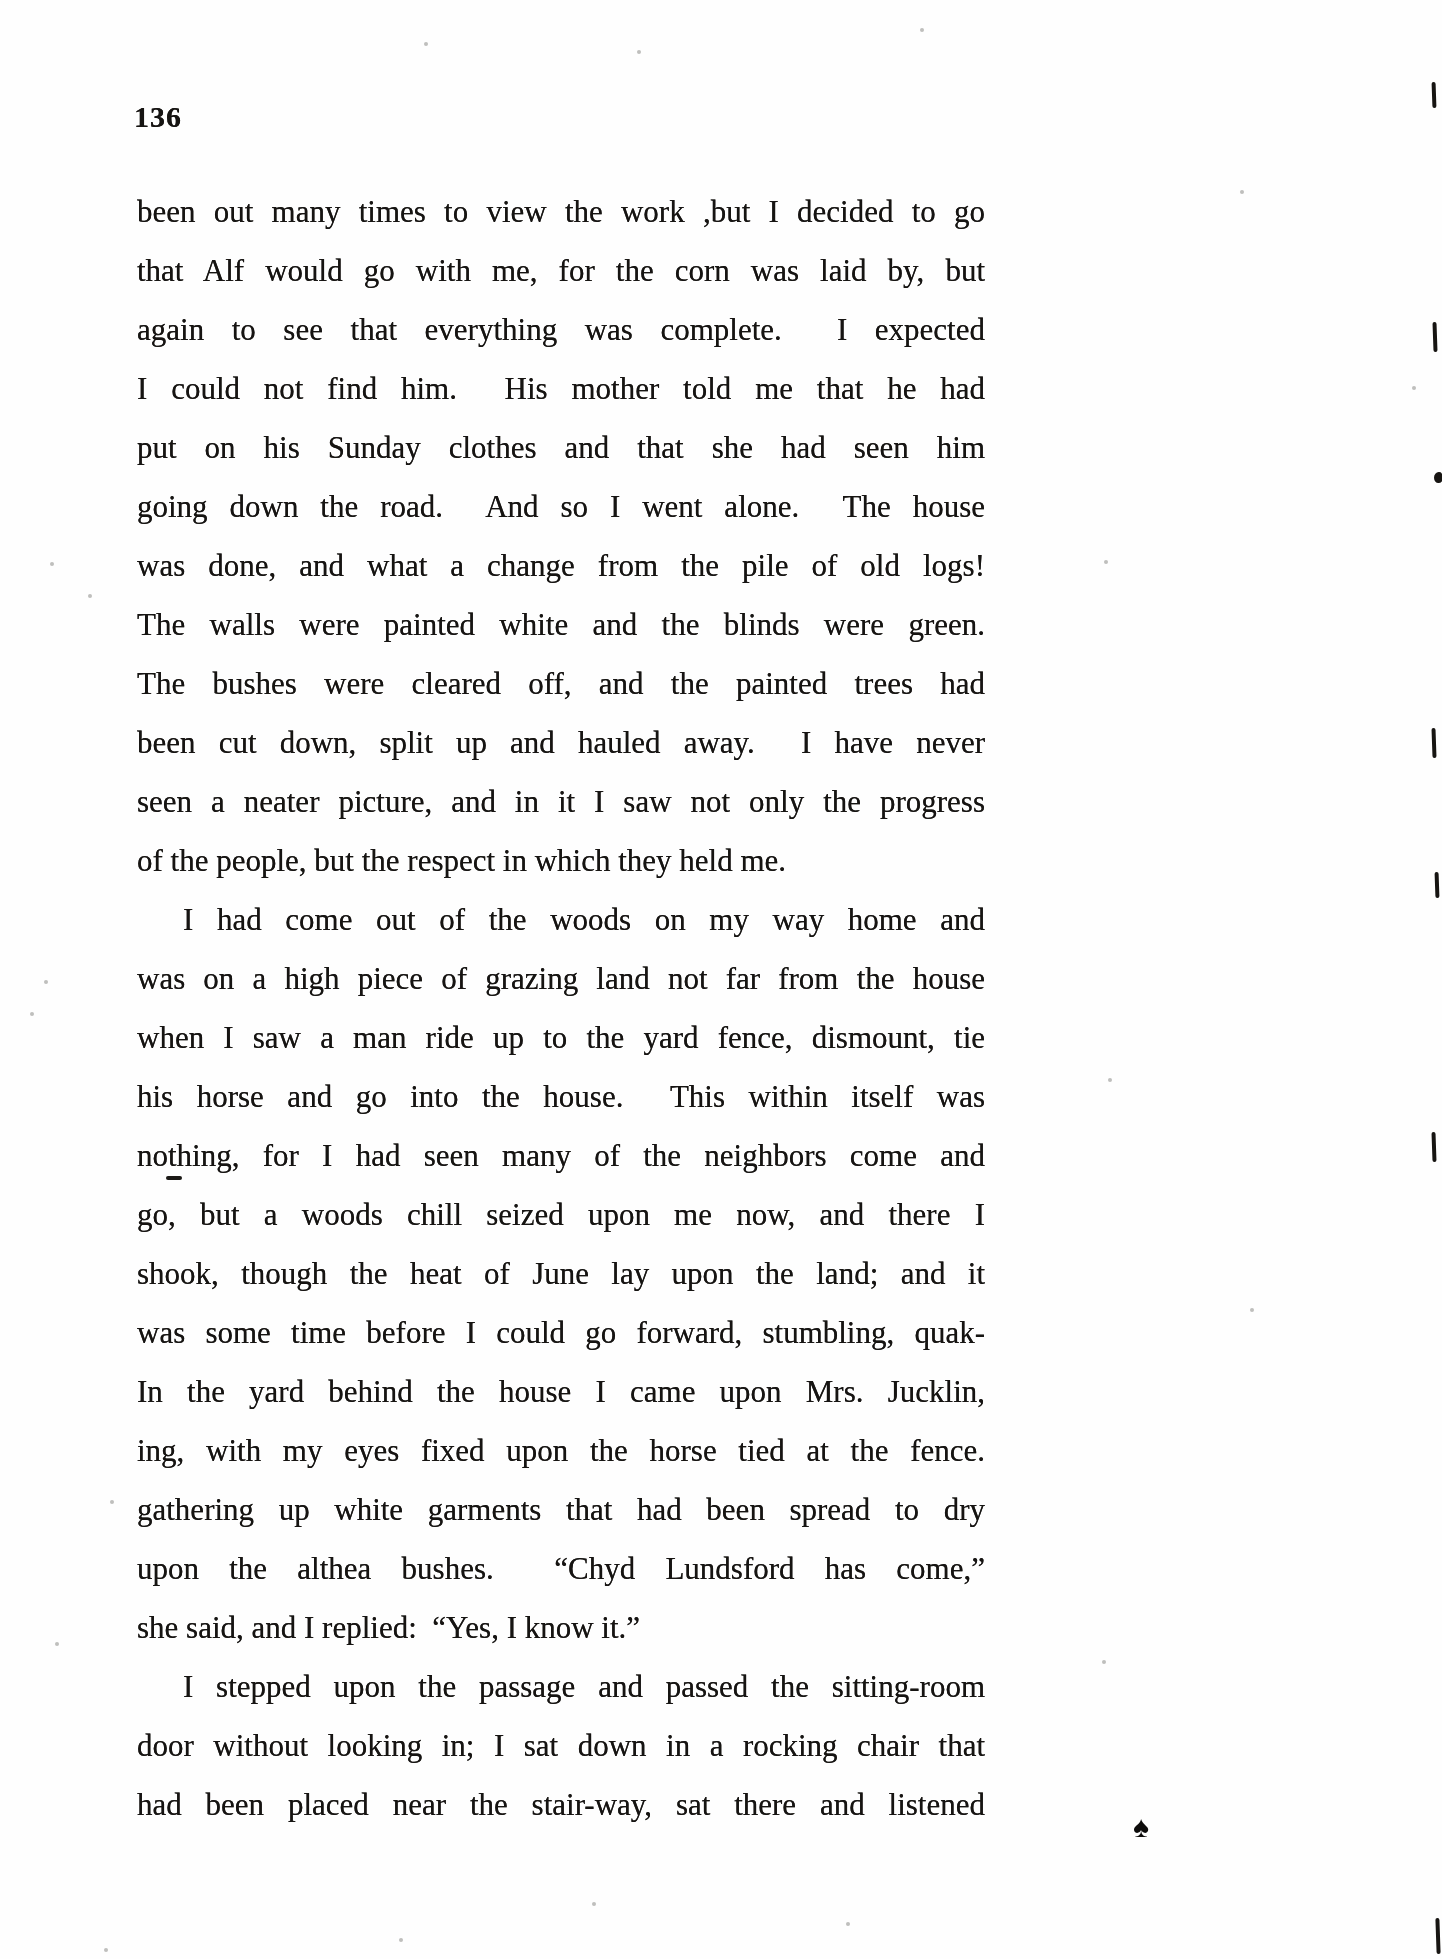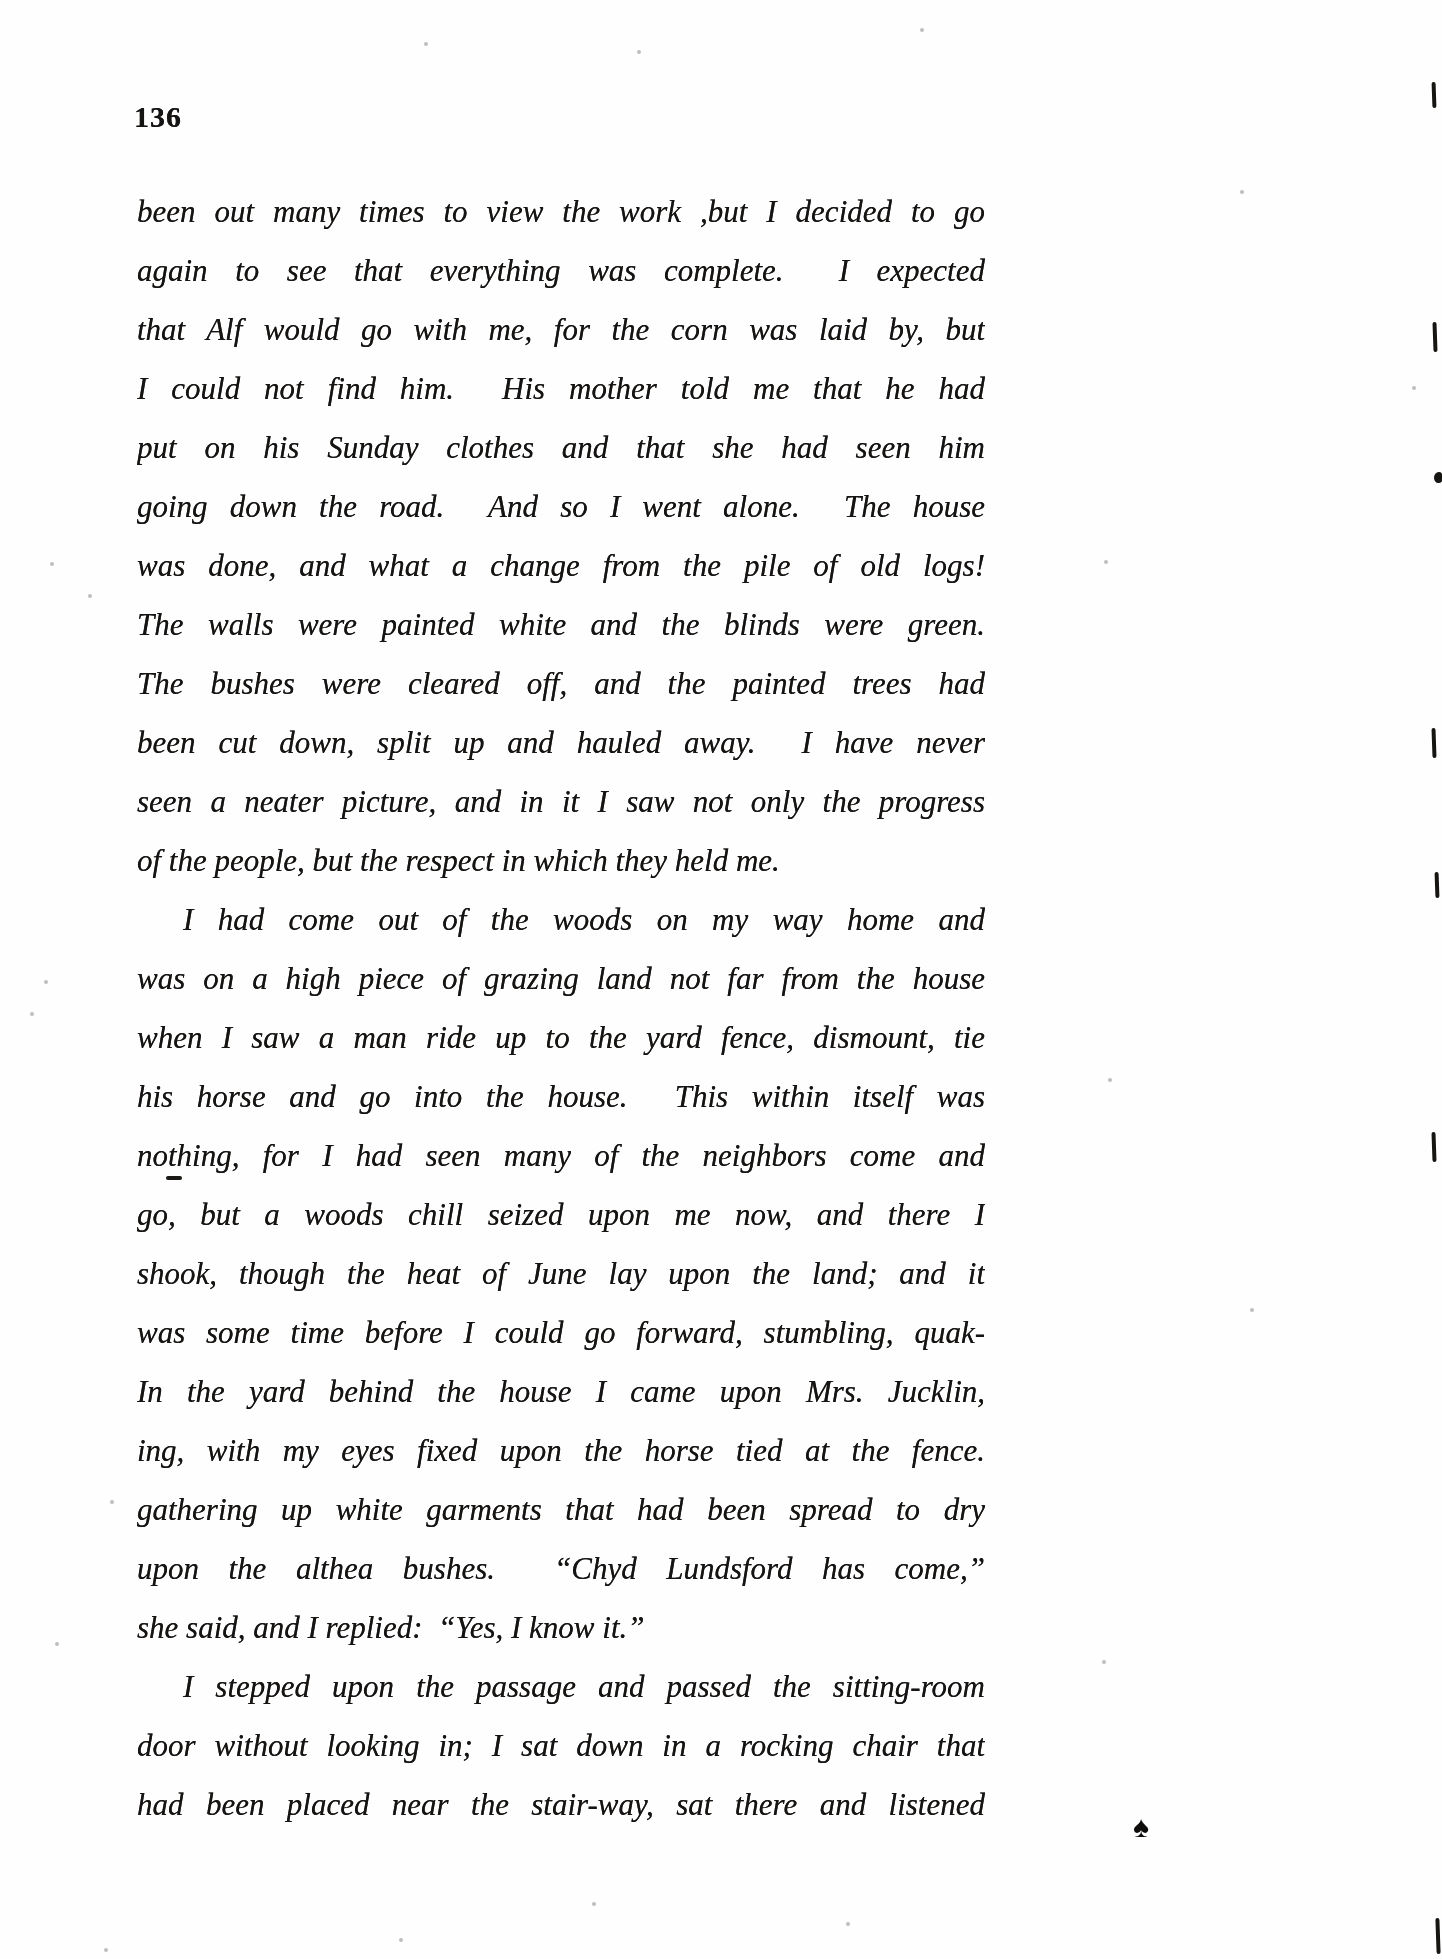--- a/index.html
+++ b/index.html
@@ -54,21 +54,20 @@
   }
   .line {
     height: 59px;
     line-height: 59px;
     font-size: 31px;
     text-align: justify;
     text-align-last: justify;
     overflow: hidden;
     white-space: normal;
     text-shadow: 0 0 0.55px rgba(22,20,18,0.85);
-    font-style: italic;
   }
   .line.last {
     text-align-last: left;
   }
   .line.indent {
     text-indent: 46px;
   }
   
   .tick {
     position: absolute;
@@ -110,22 +109,22 @@
 <body>
 
 <div class="page">
 
   <div class="header">
     <span class="pagenum">136</span>
   </div>
 
   <div class="body-text" id="body-text">
       <div class="line">been out many times to view the work ,but I decided to go</div>
+      <div class="line">that Alf would go with me, for the corn was laid by, but</div>
       <div class="line">again to see that everything was complete.&nbsp; I expected</div>
-      <div class="line">that Alf would go with me, for the corn was laid by, but</div>
       <div class="line">I could not find him.&nbsp; His mother told me that he had</div>
       <div class="line">put on his Sunday clothes and that she had seen him</div>
       <div class="line">going down the road.&nbsp; And so I went alone.&nbsp; The house</div>
       <div class="line">was done, and what a change from the pile of old logs!</div>
       <div class="line">The walls were painted white and the blinds were green.</div>
       <div class="line">The bushes were cleared off, and the painted trees had</div>
       <div class="line">been cut down, split up and hauled away.&nbsp; I have never</div>
       <div class="line">seen a neater picture, and in it I saw not only the progress</div>
       <div class="line last">of the people, but the respect in which they held me.</div>
       <div class="line indent">I had come out of the woods on my way home and</div>

